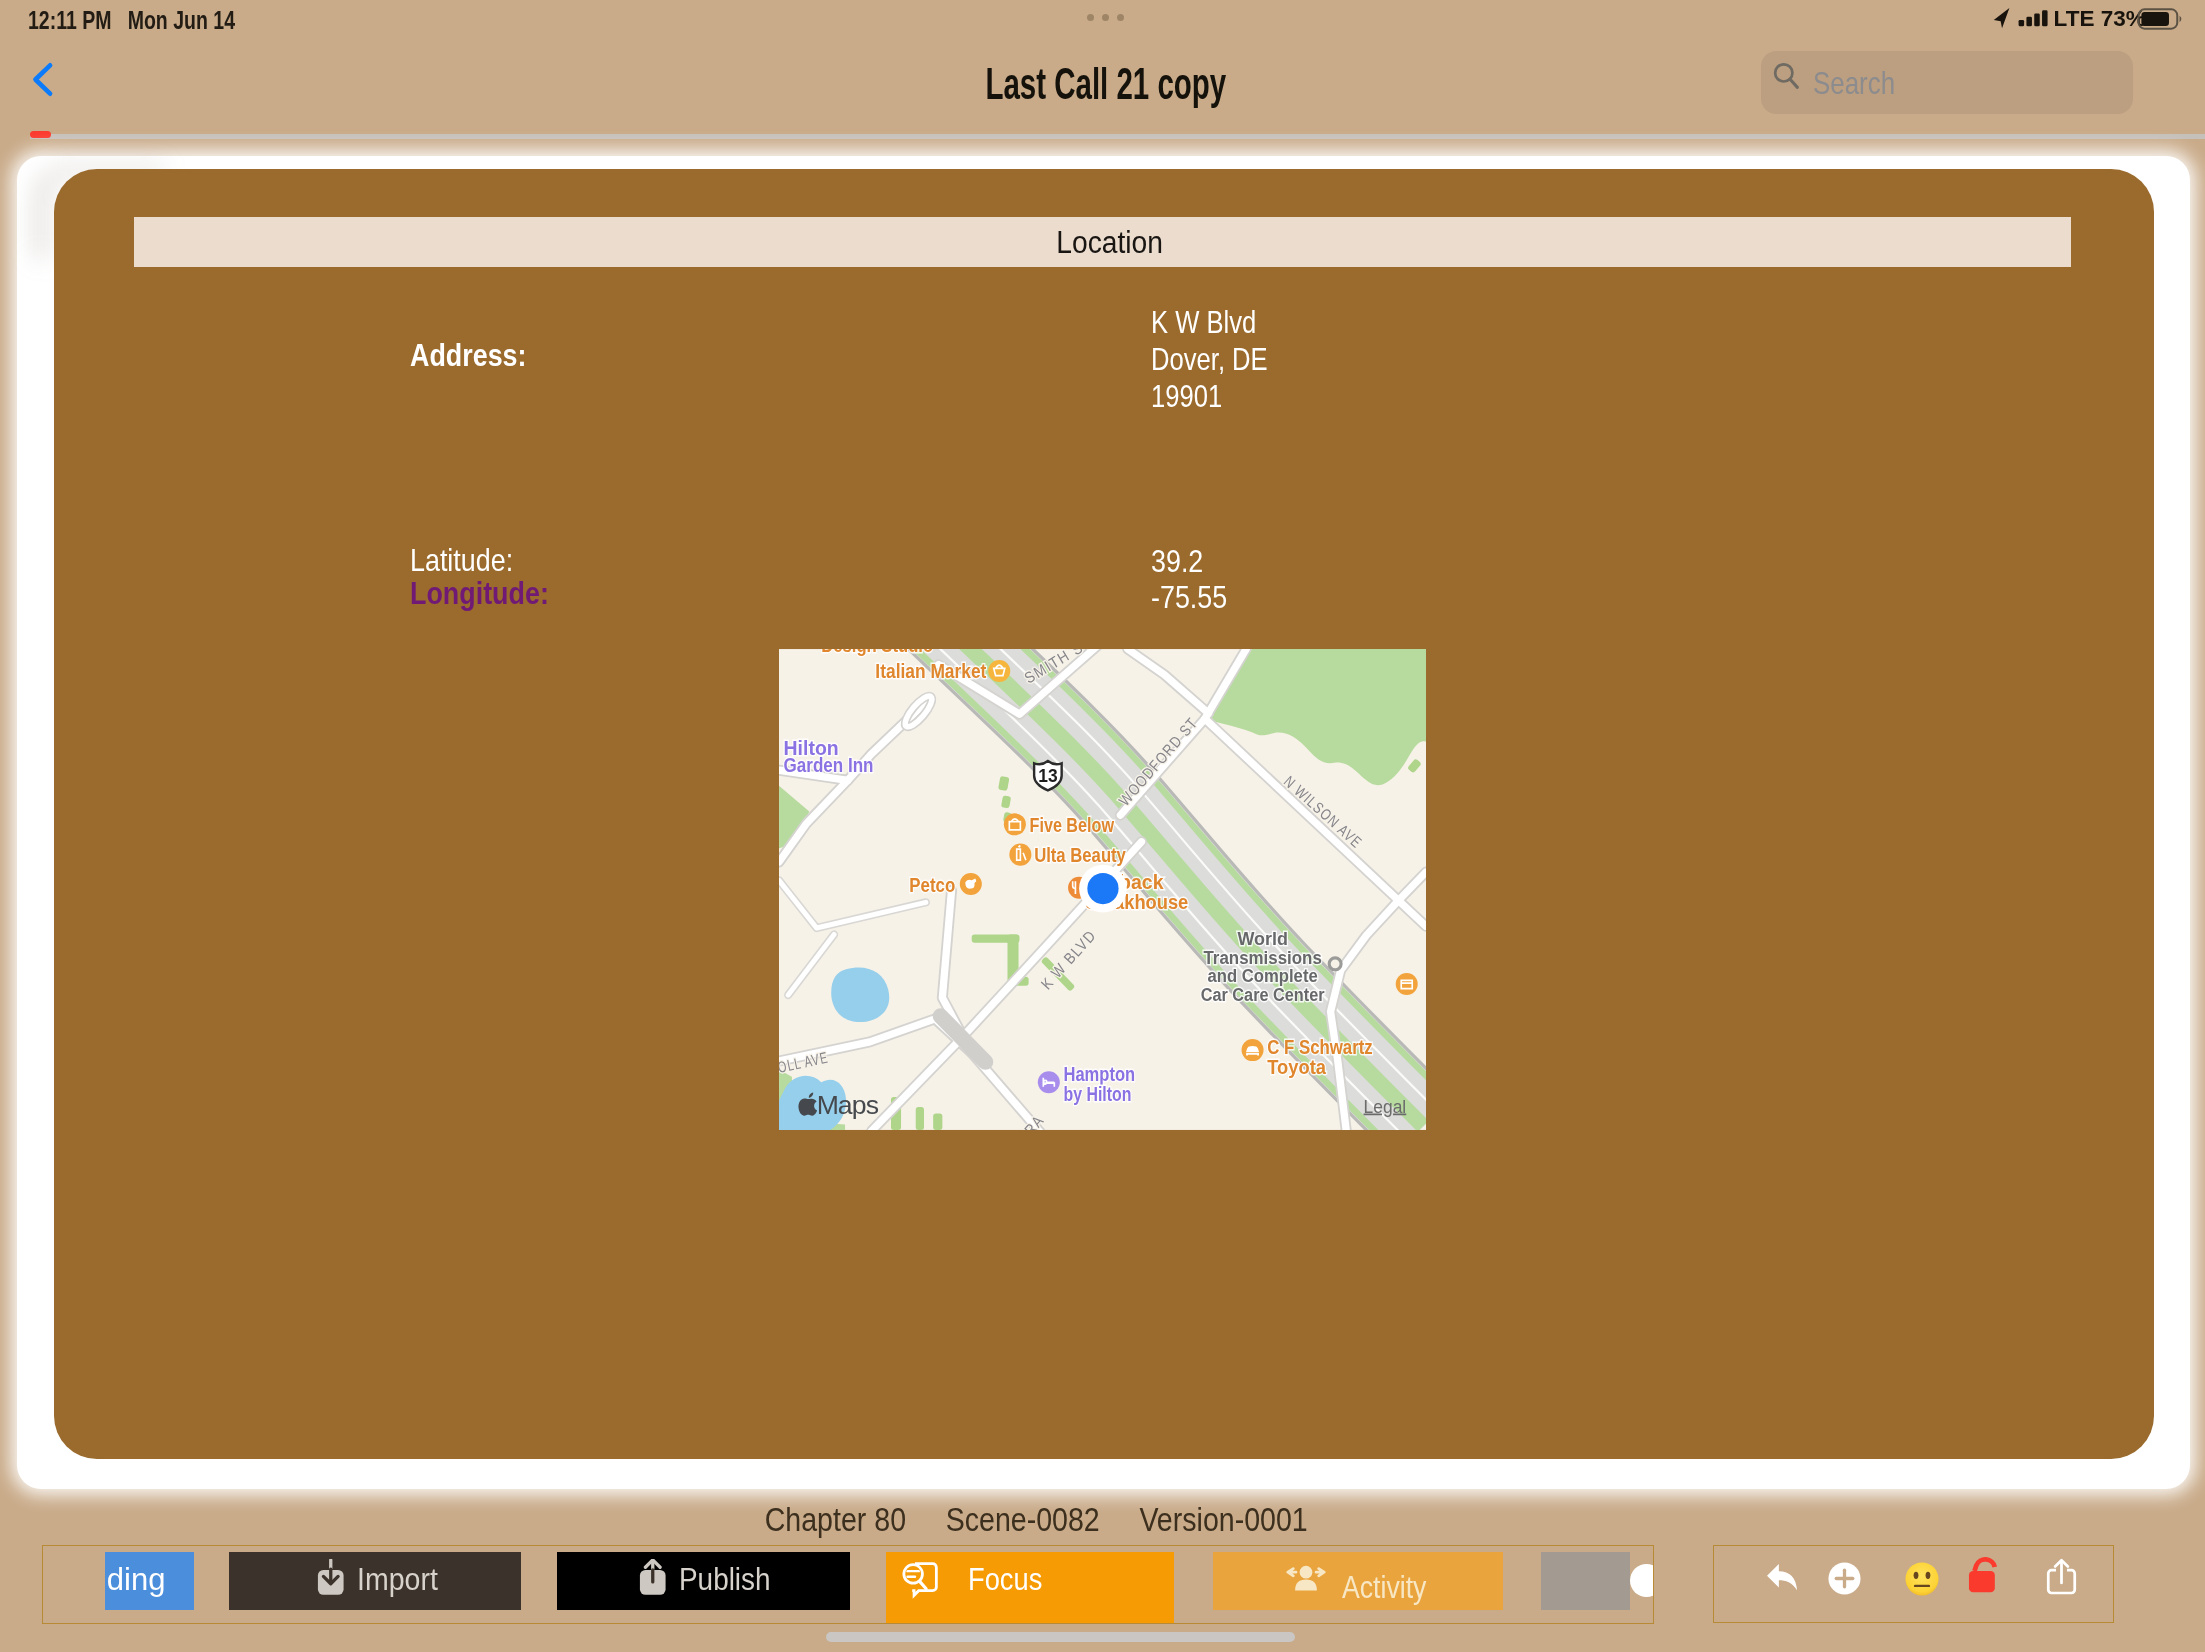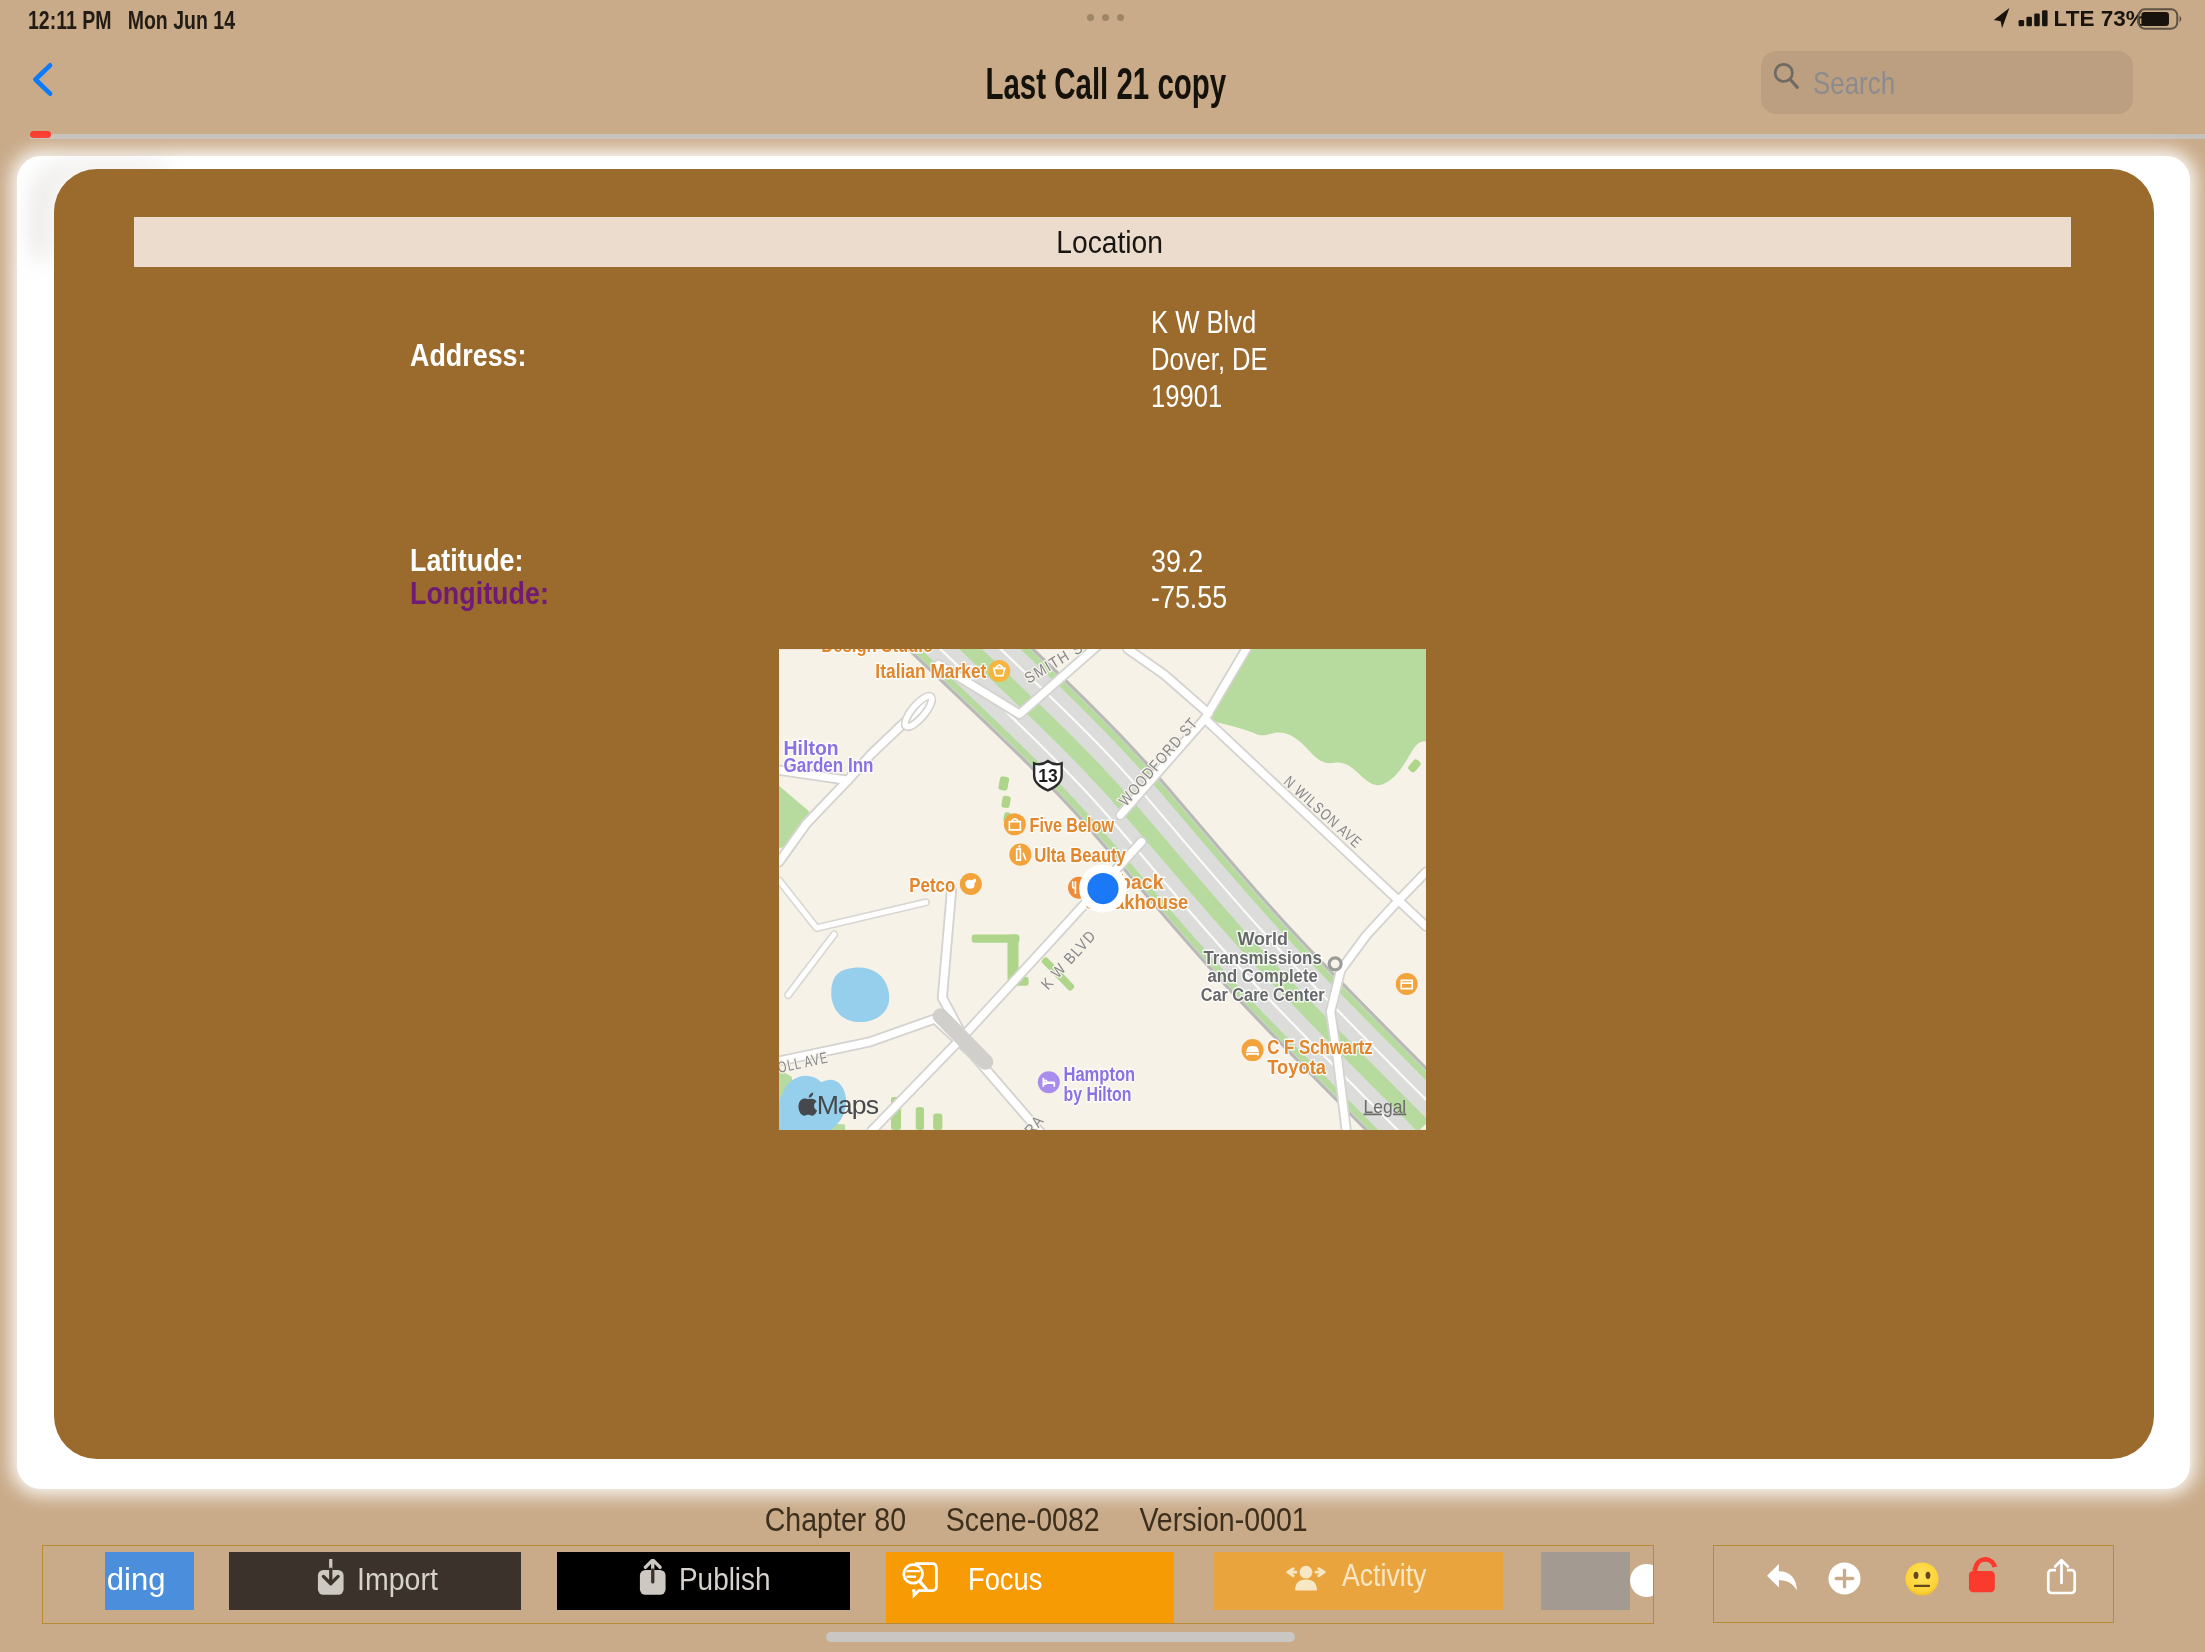--- a/index.html
+++ b/index.html
@@ -43,21 +43,21 @@
 <div class="abs" style="left:16.5px;top:156px;width:2173px;height:1333px;background:#fff;border-radius:24px;box-shadow:0 0 18.4px 5.5px rgba(255,255,255,.92)"></div>
 <div class="abs" style="left:37px;top:167px;width:119px;height:83px;border-left:8.3px solid rgba(130,118,104,.42);border-top:8.3px solid rgba(130,118,104,.30);border-top-left-radius:31px;filter:blur(12px)"></div>
 
 <div class="abs" style="left:54px;top:169px;width:2100px;height:1290px;background:#9a6b2d;border-radius:43px"></div>
 
 <div class="abs" style="left:134px;top:217px;width:1937px;height:50px;background:#ecdccd"></div>
 <div class="abs" style="left:141px;top:225px;width:1937px;text-align:center;font-size:31px;color:#181512"><span style="display:inline-block;transform:scaleX(.91);transform-origin:center">Location</span></div>
 
 <div class="abs" style="left:410px;top:337px;font-size:32px;font-weight:700;color:#fff"><span style="display:inline-block;transform:scaleX(.84);transform-origin:left">Address:</span></div>
 <div class="abs" style="left:1151px;top:304px;font-size:32px;color:#fff;line-height:37px"><span style="display:inline-block;transform:scaleX(.80);transform-origin:left">K W Blvd<br>Dover, DE<br>19901</span></div>
-<div class="abs" style="left:410px;top:542px;font-size:32px;font-weight:700;color:#fff"><span style="display:inline-block;transform:scaleX(.84);transform-origin:left">Latitude:</span></div>
+<div class="abs" style="left:410px;top:542px;font-size:32px;font-weight:400;color:#fff"><span style="display:inline-block;transform:scaleX(.84);transform-origin:left">Latitude:</span></div>
 <div class="abs" style="left:410px;top:575px;font-size:32px;font-weight:700;color:#701a75"><span style="display:inline-block;transform:scaleX(.84);transform-origin:left">Longitude:</span></div>
 <div class="abs" style="left:1151px;top:543px;font-size:32px;color:#fff"><span style="display:inline-block;transform:scaleX(.84);transform-origin:left">39.2</span></div>
 <div class="abs" style="left:1151px;top:579px;font-size:32px;color:#fff"><span style="display:inline-block;transform:scaleX(.84);transform-origin:left">-75.55</span></div>
 
 <svg class="abs" style="left:779px;top:649px" width="647" height="481" viewBox="0 0 705 524" font-family="Liberation Sans">
   <rect x="0" y="0" width="705" height="524" fill="#f7f2e8"></rect>
 
   <path d="M505,0 H705 V101 C690,96 686,132 661,146 C639,158 630,120 605,124 C582,128 576,99 552,92 C538,88 531,97 521,93 C505,86 480,81 464,76 L505,0 Z" fill="#b7db9e"></path>
   <path d="M0,149 L33,177 L18,212 L0,217 Z" fill="#b7db9e"></path>
   <path d="M0,458 L14,466 L16,524 L0,524 Z M10,514 L72,518 L72,524 L10,524 Z" fill="#b7db9e"></path>
@@ -233,21 +233,21 @@
     </svg>
     <span style="position:absolute;left:82px;top:10px;font-size:31px;color:#fff"><span style="display:inline-block;transform:scaleX(.88);transform-origin:left">Focus</span></span>
   </div>
   <div class="abs" style="left:1170px;top:5.5px;width:290px;height:58px;background:#e9a43d">
     <svg style="position:absolute;left:73px;top:9.2px" width="40" height="37" viewBox="0 0 44 40">
       <circle cx="22" cy="12" r="7" fill="#f8e7c4"></circle>
       <path d="M10,32 q0,-12 12,-12 q12,0 12,12 z" fill="#f8e7c4"></path>
       <path d="M8,8 l-6,4 6,4 M2,12 h9" stroke="#f8e7c4" stroke-width="3" fill="none" stroke-linecap="round" stroke-linejoin="round"></path>
       <path d="M36,8 l6,4 -6,4 M42,12 h-9" stroke="#f8e7c4" stroke-width="3" fill="none" stroke-linecap="round" stroke-linejoin="round"></path>
     </svg>
-    <span style="position:absolute;left:129px;top:6px;font-size:31px;color:#f8e7c4"><span style="display:inline-block;transform:scaleX(.86);transform-origin:left">Activity</span></span>
+    <span style="position:absolute;left:129px;top:18px;font-size:31px;color:#f8e7c4"><span style="display:inline-block;transform:scaleX(.86);transform-origin:left">Activity</span></span>
   </div>
   <div class="abs" style="left:1498px;top:5.5px;width:89px;height:58px;background:#a39a92"></div>
   <div class="abs" style="left:1587px;top:18.4px;width:33px;height:33px;border-radius:16.5px;background:#fff"></div>
 </div>
 
 <div class="abs" style="left:1713px;top:1545px;width:401px;height:78px;border:1.8px solid #b78a36;box-sizing:border-box">
   <svg style="position:absolute;left:52px;top:16.5px" width="33" height="31" viewBox="0 0 36 34">
     <path d="M14,1 L14,9 C26,9 33,16 34,30 C28,21 22,19 14,19 L14,27 L1,14 Z" fill="#fff"></path>
   </svg>
   <svg style="position:absolute;left:114px;top:15.6px" width="33" height="33" viewBox="0 0 36 36">

